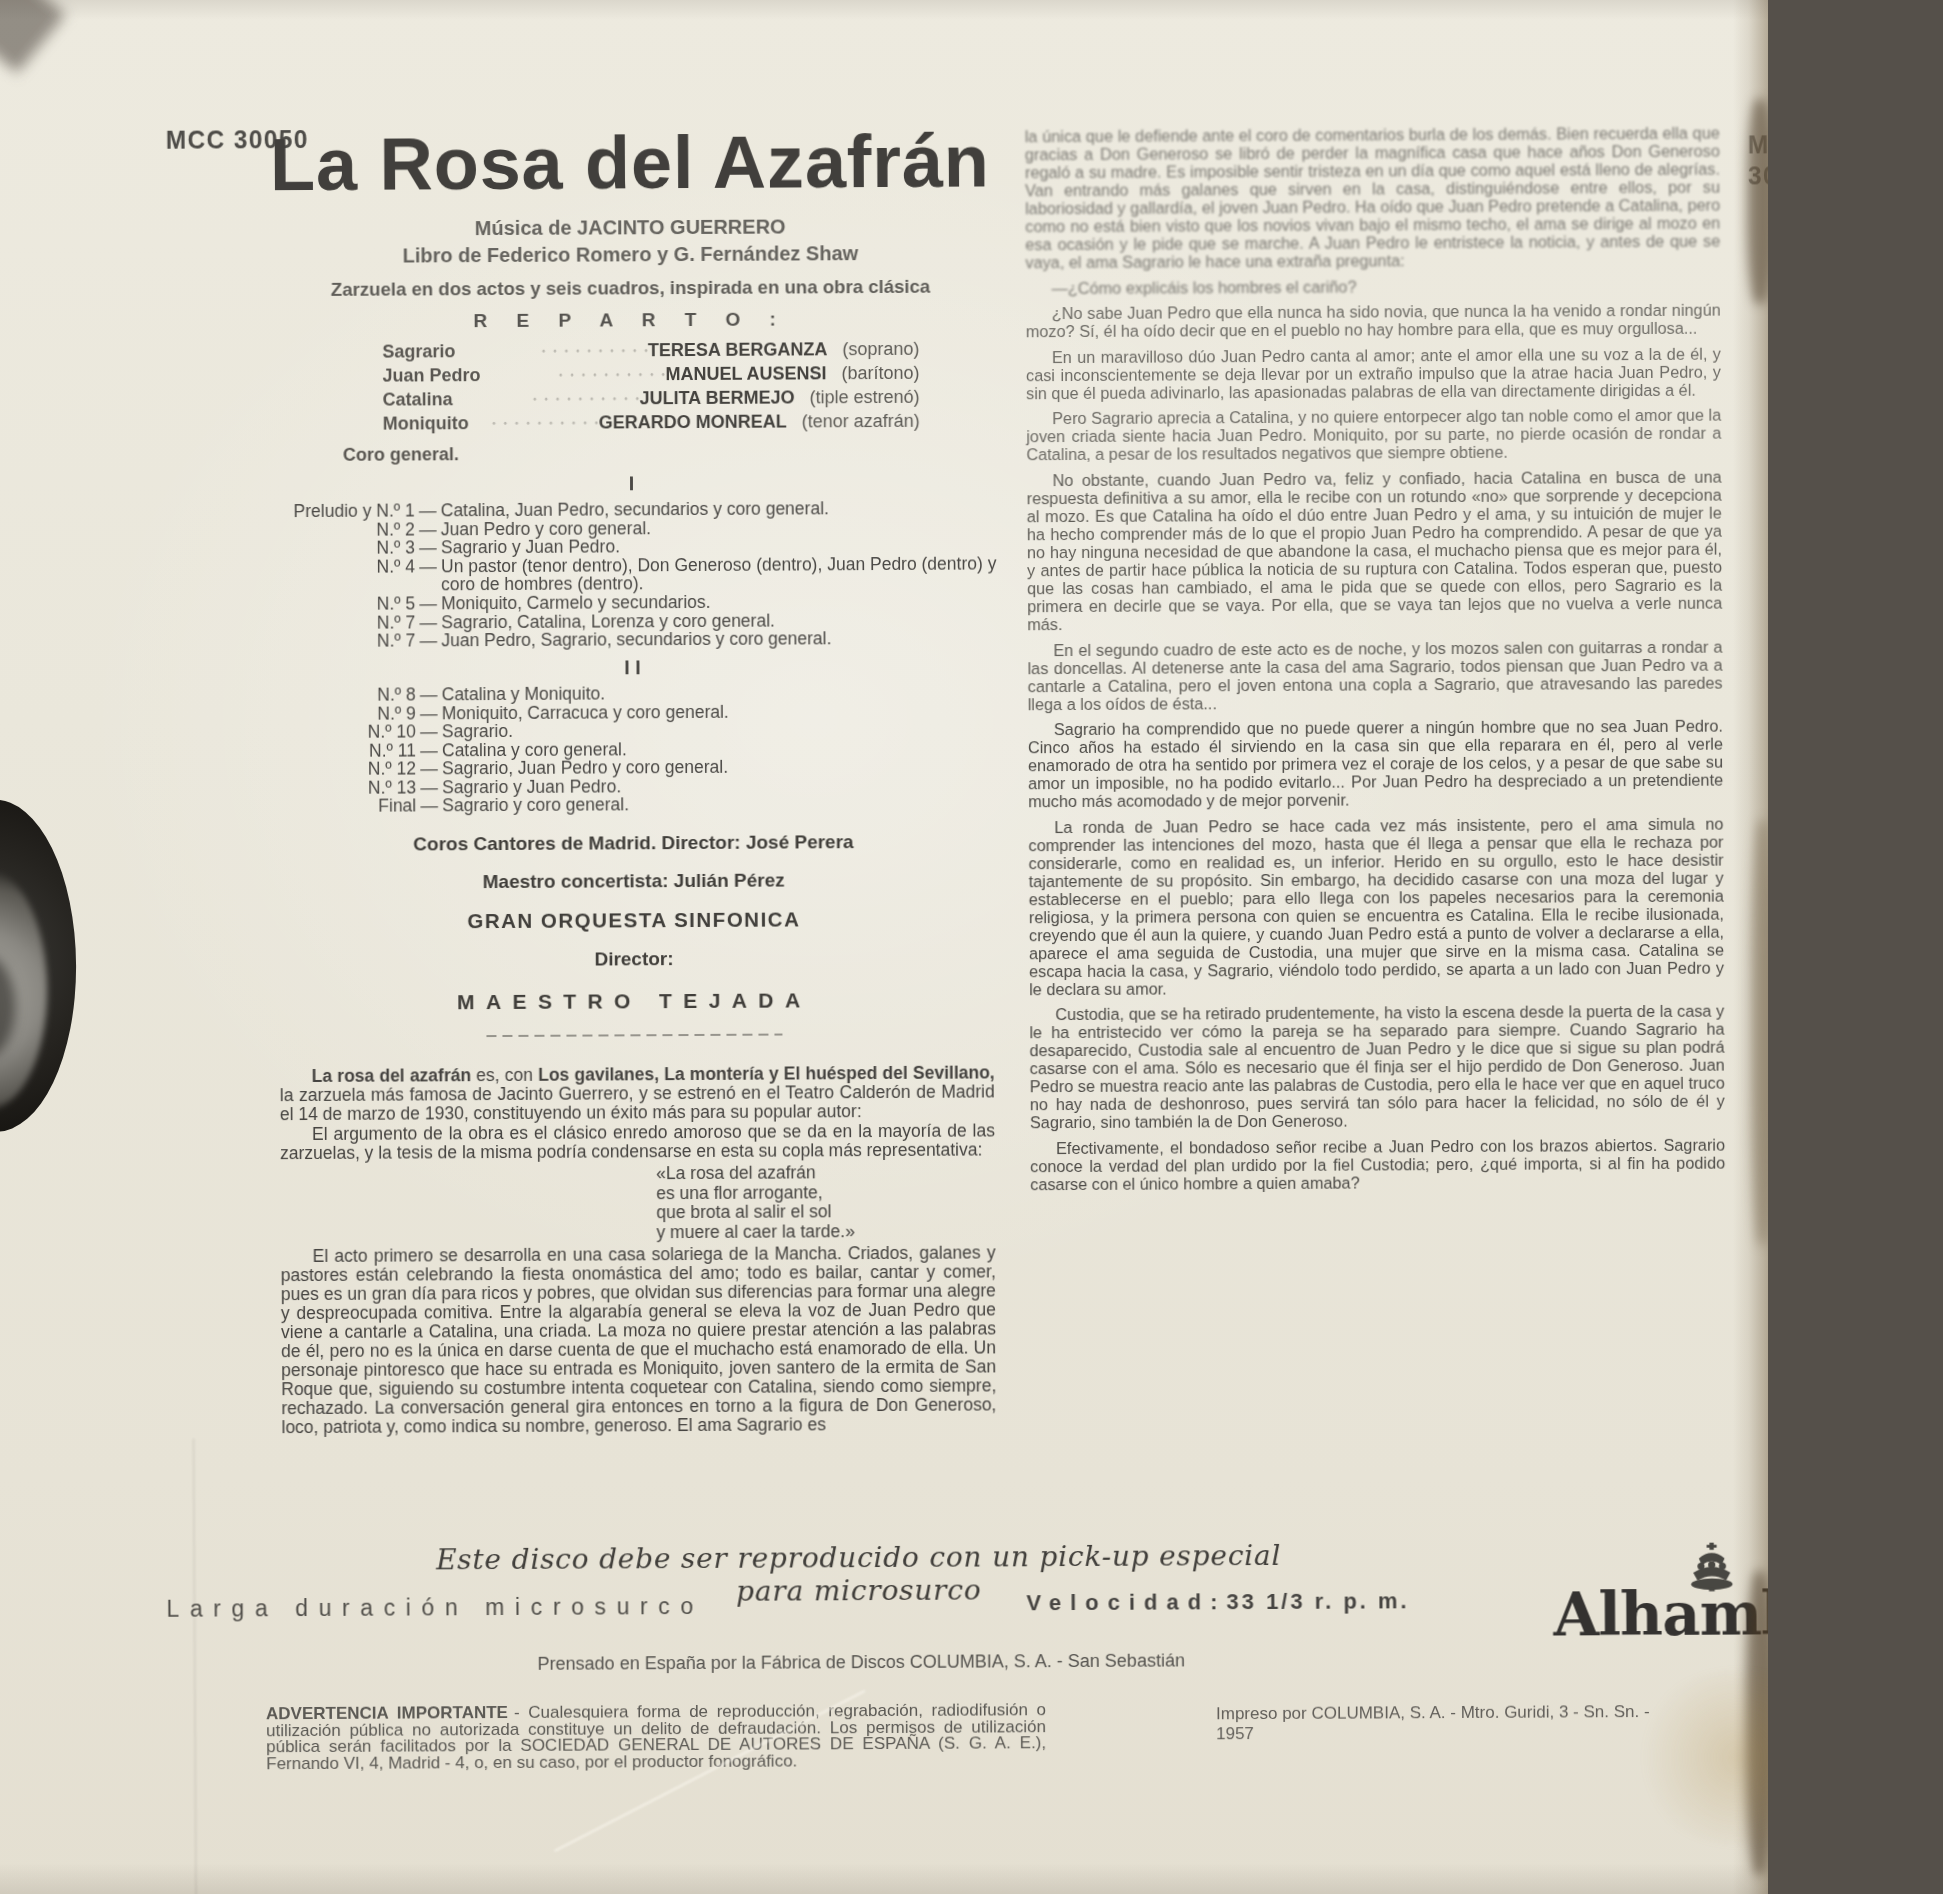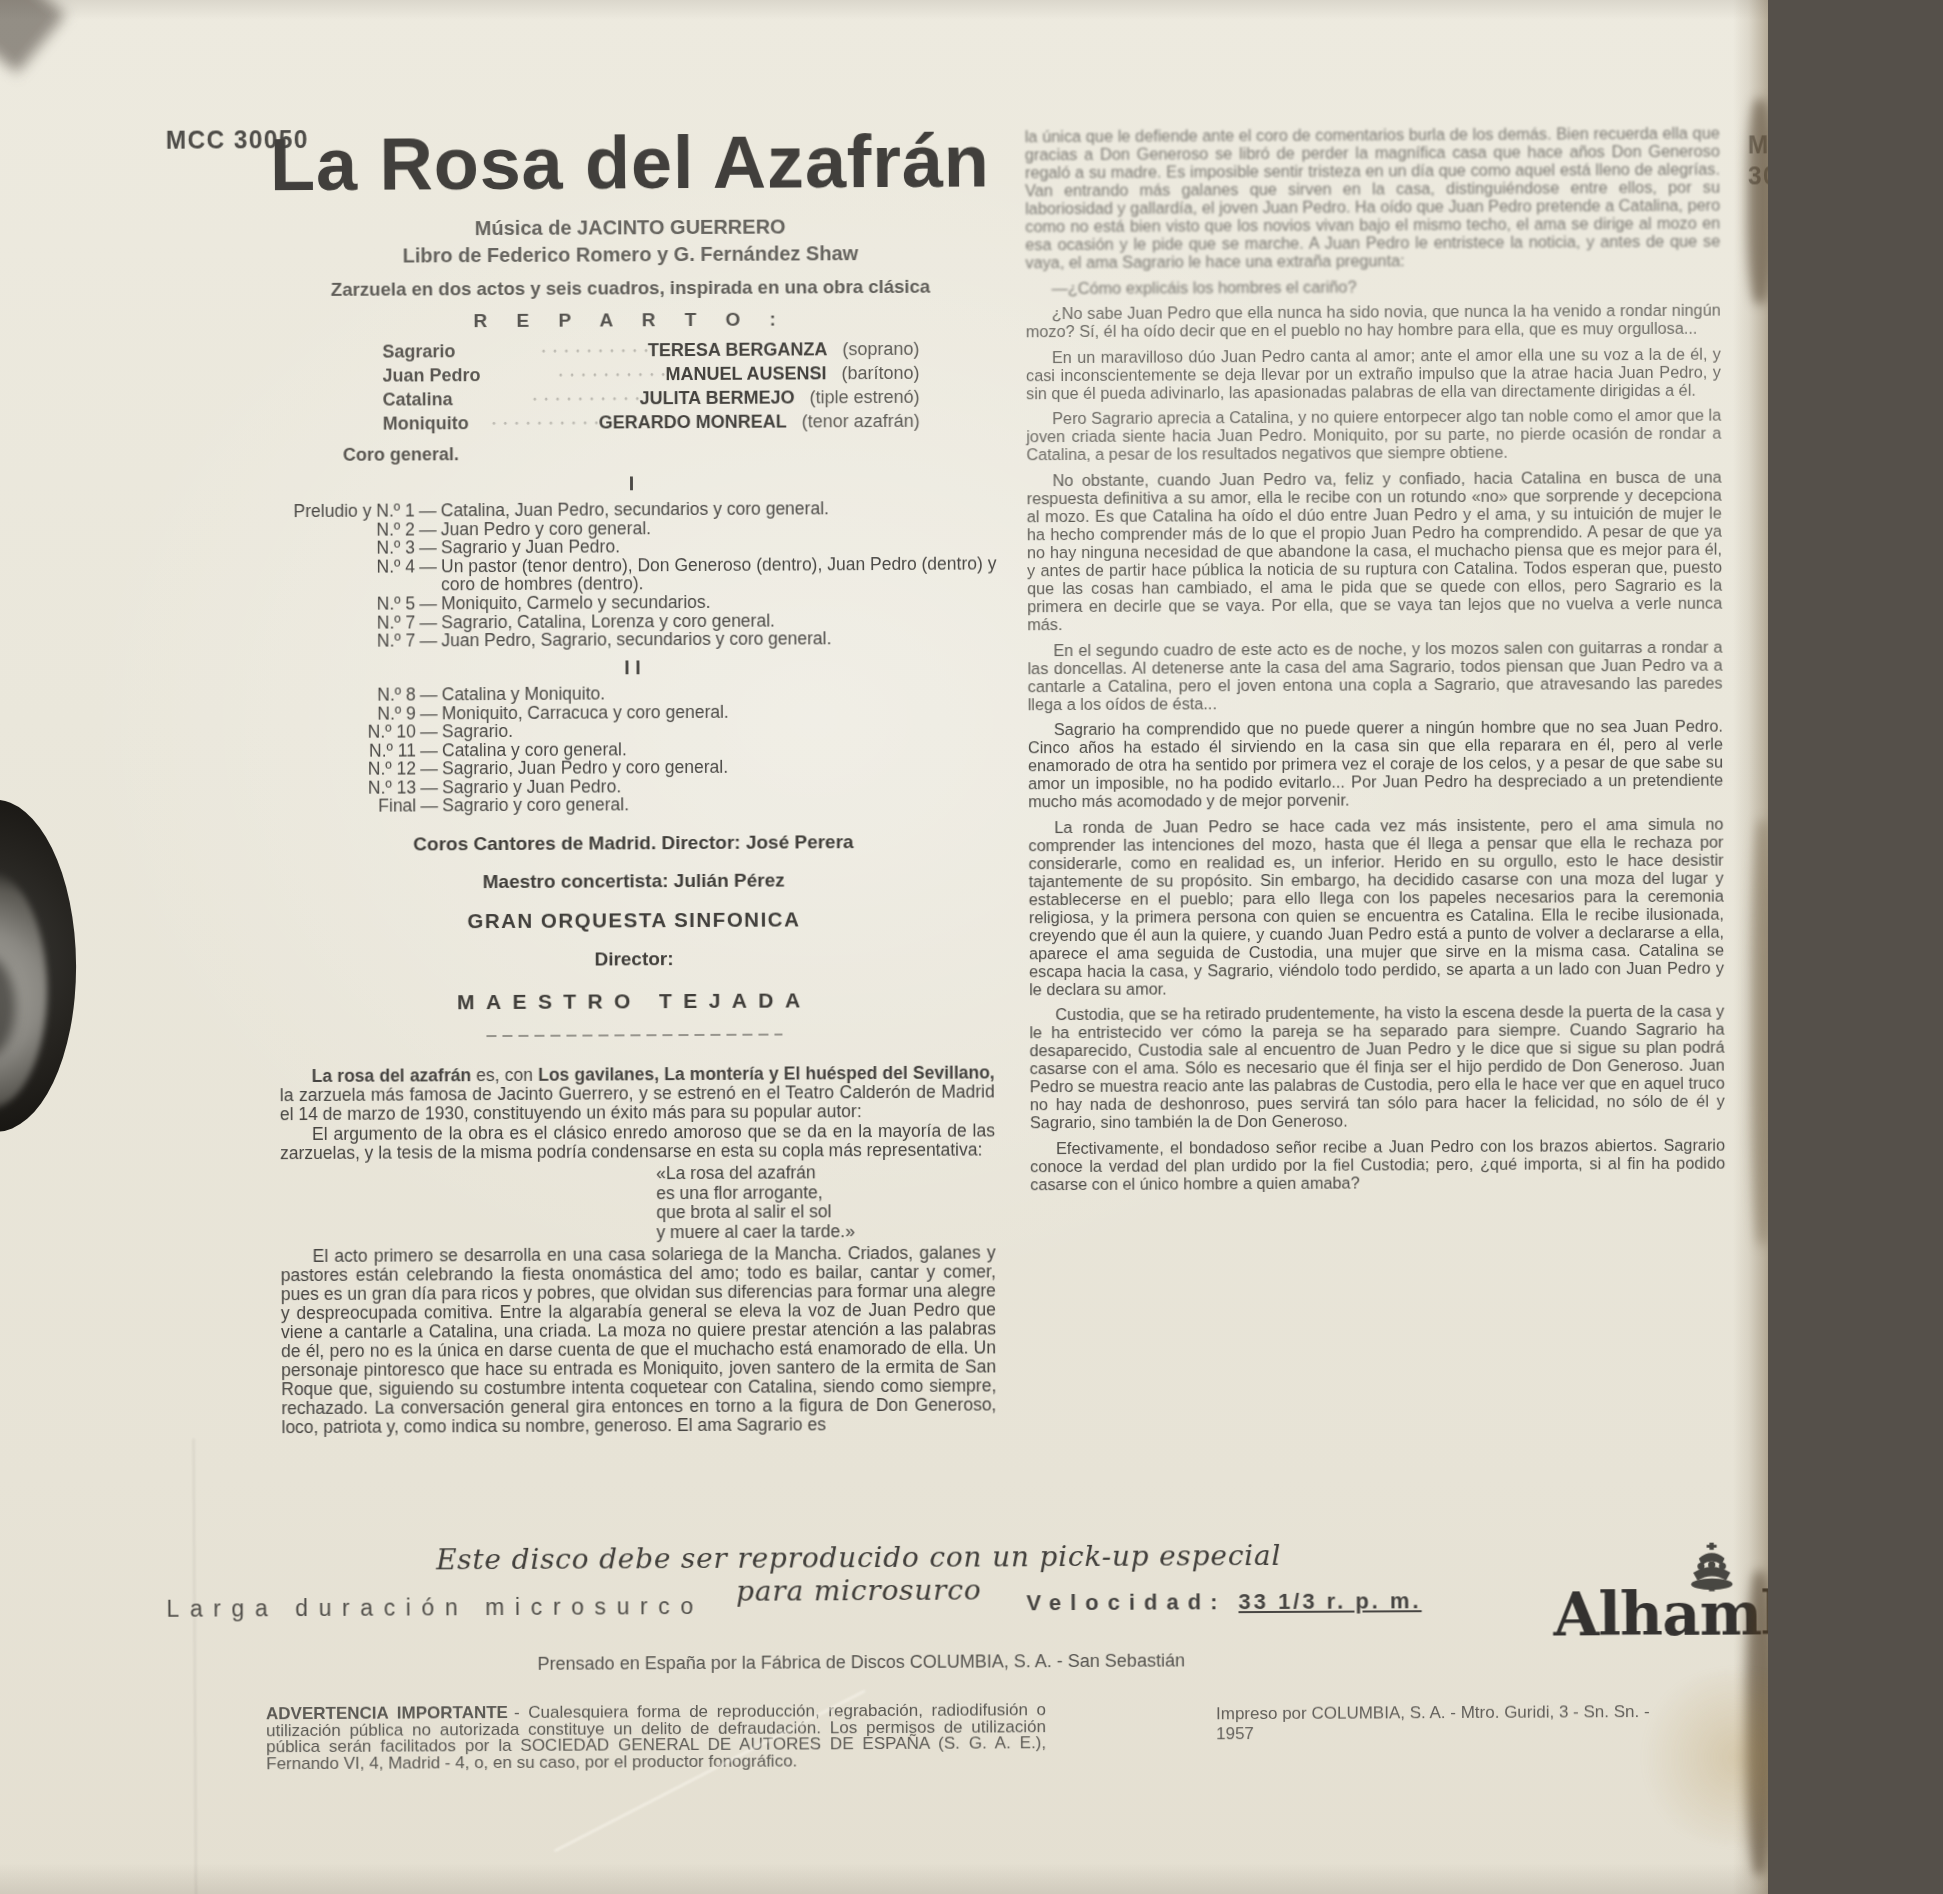--- a/index.html
+++ b/index.html
@@ -66,21 +66,21 @@
   .tone-clear{color:#4d4b47;filter:blur(0.2px);}
 
   
   .pickup-note{position:absolute;left:423px;top:1541px;width:865px;margin:0;text-align:center;
     font-family:"DejaVu Serif",serif;font-style:italic;font-size:28px;color:#403e3a;
     letter-spacing:0.8px;filter:blur(0.3px);}
   .duration{position:absolute;left:163px;top:1592px;margin:0;font-size:23px;
     letter-spacing:10.6px;color:#52504b;filter:blur(0.4px);}
   .speed{position:absolute;left:1023px;top:1591px;margin:0;font-size:22px;color:#474542;filter:blur(0.4px);}
   .speed .lbl{letter-spacing:9px;font-weight:bold;}
-  .speed .val{margin-left:12px;letter-spacing:3px;font-weight:bold;text-decoration:underline;}
+  .speed .val{margin-left:0;letter-spacing:3px;font-weight:bold;}
   .brand{position:absolute;left:1541px;top:1547px;width:334px;text-align:center;}
   .brand .crown{display:block;margin:0 auto -4.6px;filter:blur(0.3px);opacity:.92;}
   .brand-word{font-family:"DejaVu Serif",serif;font-weight:bold;font-size:59px;line-height:53px;
     color:#343230;letter-spacing:-0.8px;filter:blur(0.3px);}
   .pressed{position:absolute;left:455px;top:1652px;width:805px;margin:0;text-align:center;
     font-size:18px;color:#55534f;filter:blur(0.4px);}
   .warning{position:absolute;left:262px;top:1703px;width:780px;margin:0;text-align:justify;
     font-size:17px;line-height:16.7px;color:#5b5954;filter:blur(0.4px);}
   .warning .wtitle{font-weight:bold;margin-right:6px;}
   .printed{position:absolute;left:1212px;top:1706px;width:455px;margin:0;font-size:17px;

